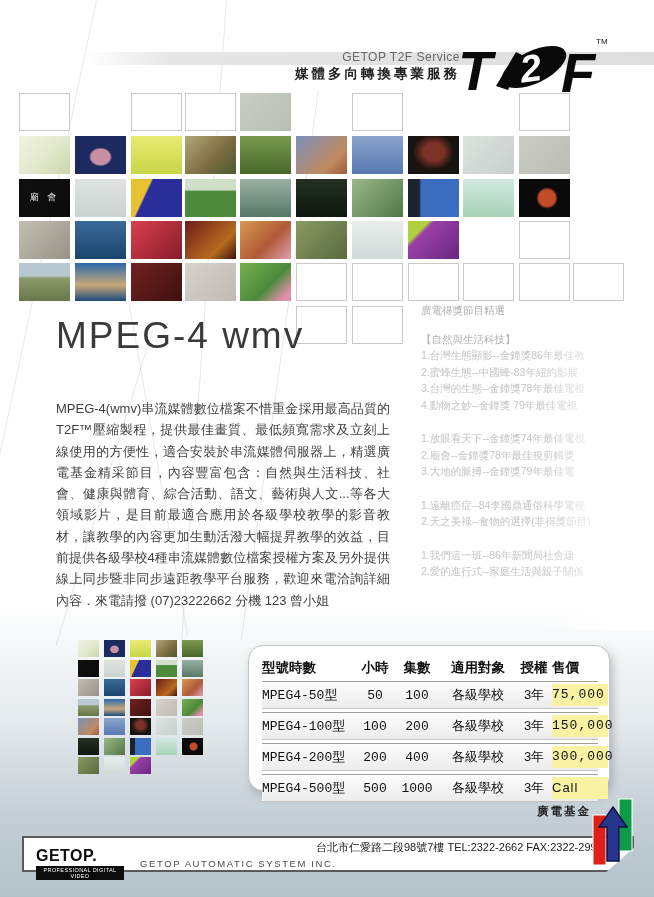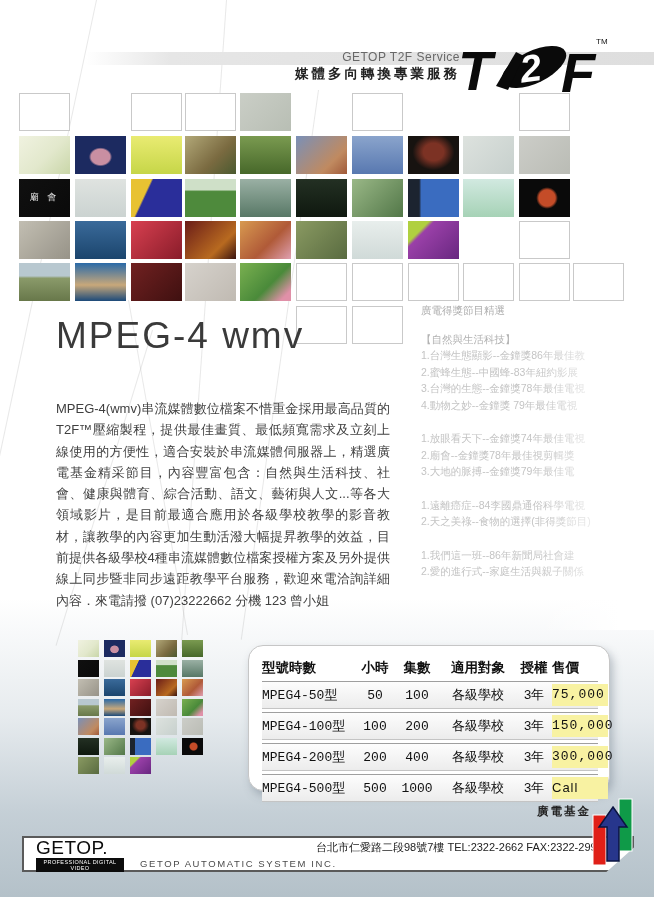--- a/index.html
+++ b/index.html
@@ -42,21 +42,21 @@
   .tdata{height:26px;margin-bottom:3px;background:linear-gradient(#fdfdfd,#ececec);
          border-top:1px solid #9f9f9f;border-bottom:1px solid #c4c4c4;font-size:13px;color:#111;}
   .mono{font-family:Liberation Mono, monospace;}
   .tc{text-align:center;}
   .price{height:22px;line-height:22px;background:#f8f2a2;font-size:13px;letter-spacing:1px;}
   
   .fund{position:absolute;left:537px;top:804px;font-size:11.5px;font-weight:bold;color:#222;letter-spacing:2px;}
   .fbox{position:absolute;left:22px;top:836px;width:612px;height:36px;background:#fff;border:2px solid #5a5a5a;box-sizing:border-box;
         clip-path:polygon(0 0,100% 0,100% 32%,95.5% 100%,0 100%);}
   .getop-logo{position:absolute;left:36px;top:839px;width:92px;}
-  .getop-word{font-size:19px;font-weight:400;color:#0c0c0c;letter-spacing:.5px;line-height:18px;}
+  .getop-word{font-size:16px;font-weight:700;color:#0c0c0c;letter-spacing:.5px;line-height:18px;margin-top:8px;}
   .getop-bar{margin-top:1px;background:#0c0c0c;color:#fff;font-size:5.5px;letter-spacing:.4px;text-align:center;padding:1px 0;width:88px;}
   .co-zh{position:absolute;left:140px;top:840px;font-size:15px;font-weight:bold;color:#1c1c1c;letter-spacing:2.5px;}
   .co-en{position:absolute;left:140px;top:858px;font-size:9.5px;color:#4a4a4a;letter-spacing:1.6px;}
   .addr{position:absolute;left:316px;top:840px;font-size:11px;color:#222;}
   .web{position:absolute;left:316px;top:855px;font-size:11.5px;color:#111;font-weight:500;word-spacing:9px;}
   .rgb-logo{position:absolute;left:590px;top:797px;}
 </style>
 </head>
 <body>
 

